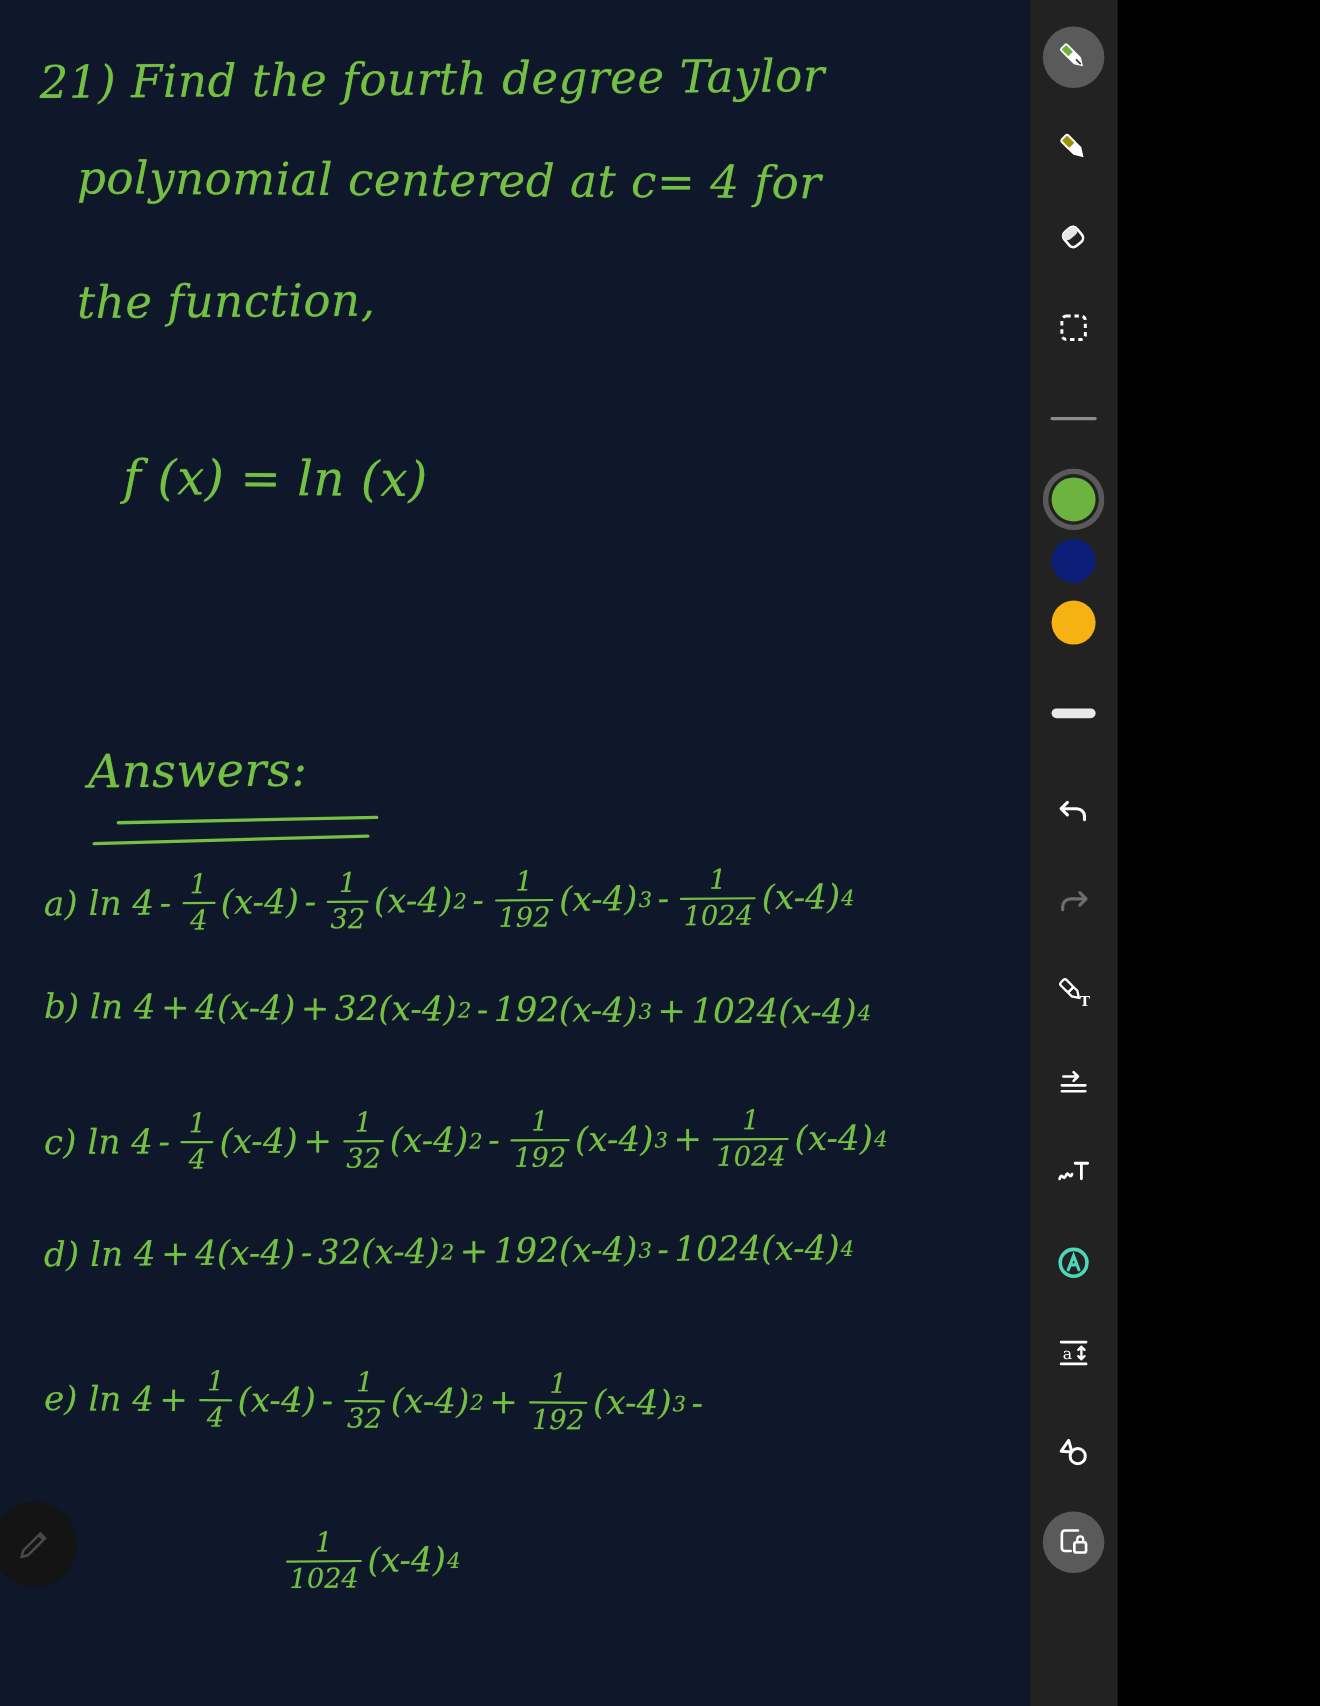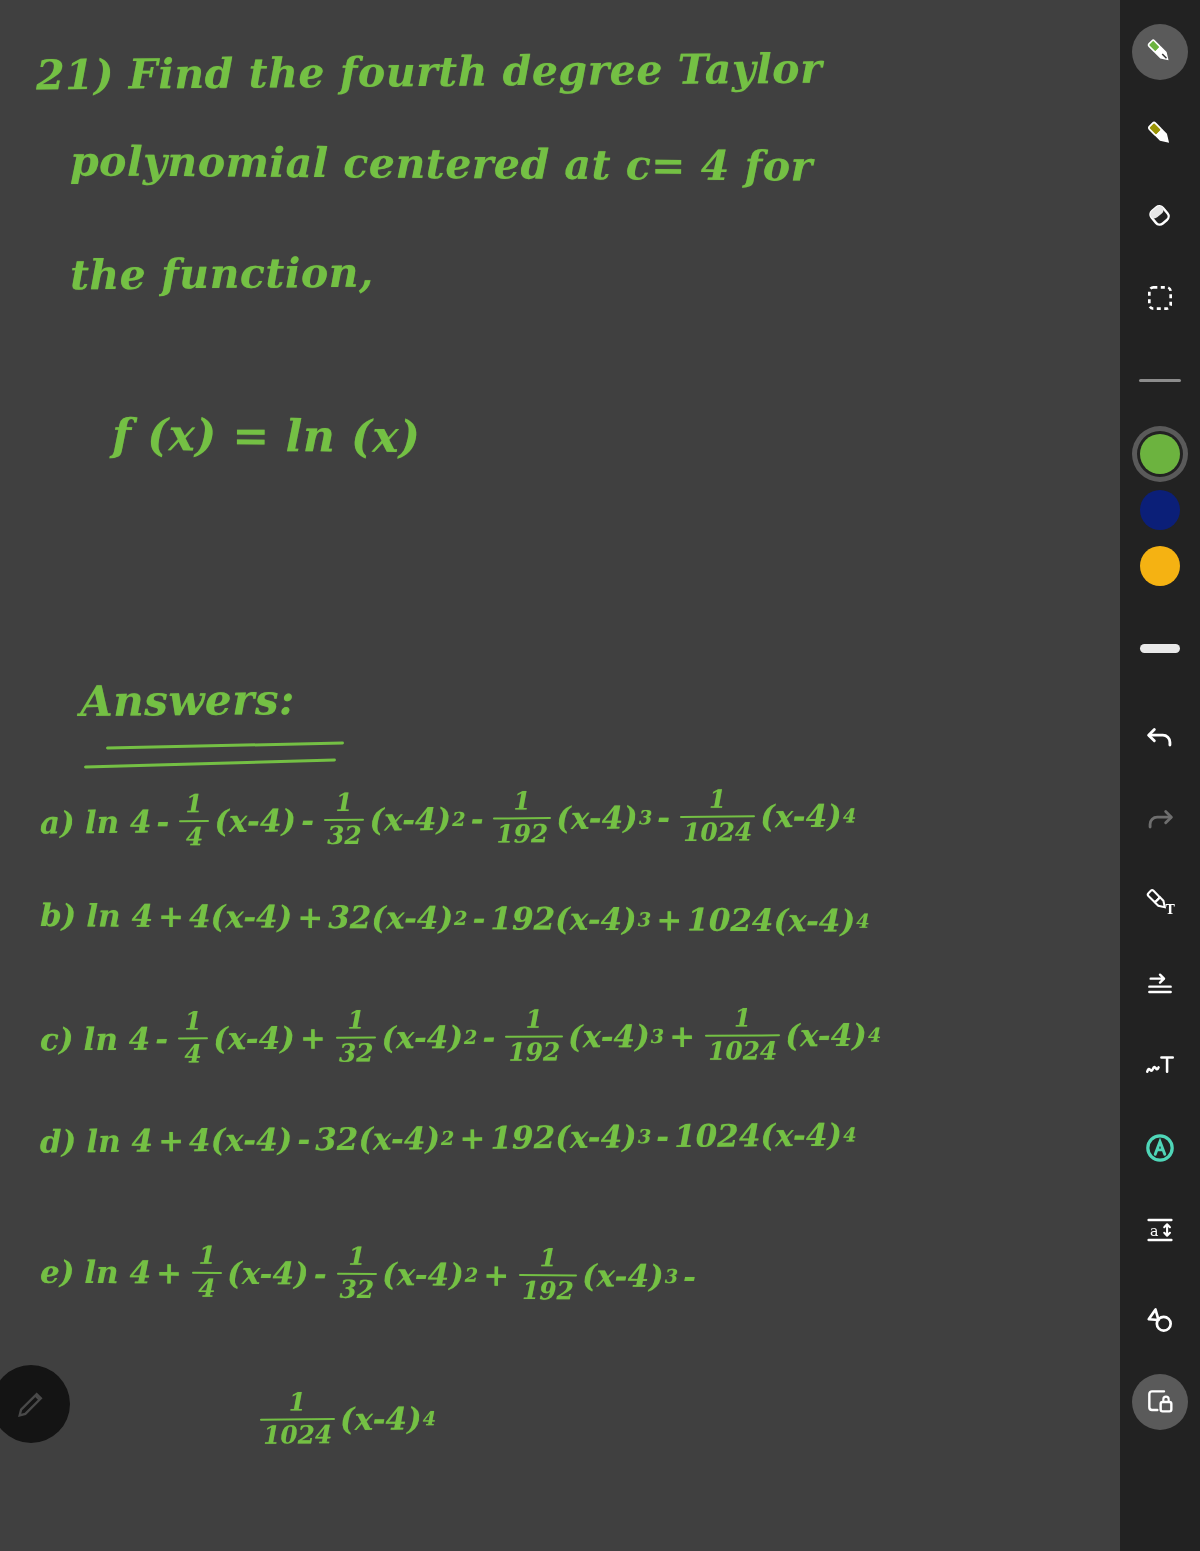--- a/index.html
+++ b/index.html
@@ -6,24 +6,23 @@
   body{
     width:1200px;height:1551px;
     font-family:"DejaVu Sans", sans-serif;
     overflow:hidden;position:relative;
   }
   #app{position:absolute;inset:0;display:flex;}
 
   
   .canvas{
     position:relative;
-    width:1120px;height:1551px;
-    background:#404040;
+    width:936px;height:1551px;
+    background:#0f172a;
     overflow:hidden;
-    font-weight:bold;
   }
   .ink{
     position:absolute;
     color:#74c044;
     font-family:"DejaVu Serif", serif;
     font-style:italic;
     white-space:nowrap;
     letter-spacing:.5px;
     text-shadow:0 0 1px rgba(116,192,68,.55);
   }

